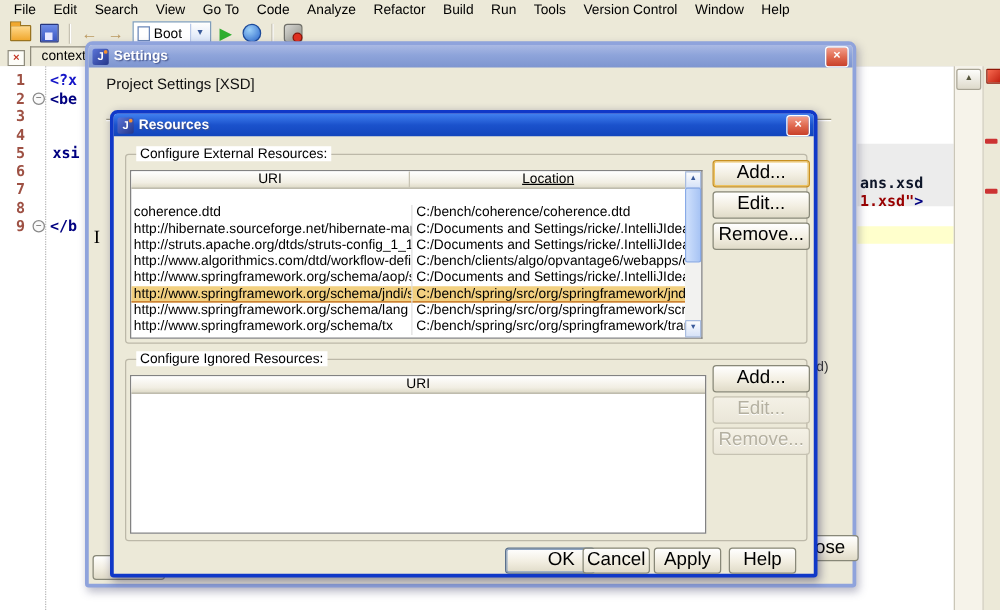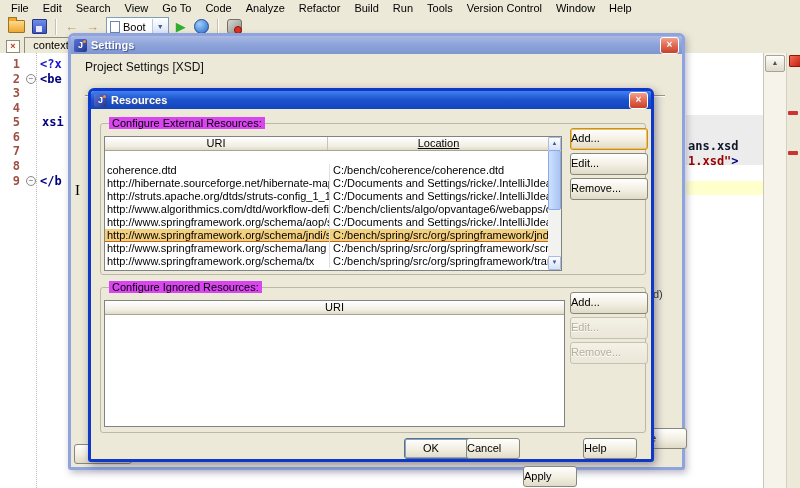--- a/index.html
+++ b/index.html
@@ -58,29 +58,29 @@
   #settings-dialog{left:68px;top:33px;width:611px;height:431px;border:3px solid #8fa3dc;box-shadow:2px 3px 7px rgba(60,60,100,.35);}
   #settings-dialog .xp-title{background:linear-gradient(180deg,#aab9e4,#8ea4da 45%,#7e95d0);}
   #resources-dialog{left:88px;top:88px;width:560px;height:368px;border:3px solid #1038c8;box-shadow:2px 3px 8px rgba(30,30,80,.45);}
   #resources-dialog .xp-title{background:linear-gradient(180deg,#4080f0,#1b52cc 50%,#1245bc);}
   
   #ps-header{left:14px;top:24px;font-size:12px;color:#111;}
   #ps-sep{left:14px;top:59px;width:580px;height:1px;background:#9c9884;box-shadow:0 1px 0 #fff;}
   #frag-i{left:4px;top:146px;font-family:"Liberation Serif",serif;font-size:15px;}
   #frag-d{left:582px;top:252px;color:#333;}
   
-  .btn{position:absolute;font-size:11px;text-align:left;line-height:18px;color:#000;
+  .btn{position:absolute;font-size:15px;text-align:center;line-height:18px;color:#000;
        background:linear-gradient(180deg,#ffffff,#f2eee1 55%,#e0dbc8);
        border:1px solid #888878;border-radius:3px;}
   .btn.focus{border-color:#c89020;box-shadow:inset 0 0 0 1px #edc25e;}
   .btn.default{border-color:#5a708c;box-shadow:inset 0 0 0 1px #8ca2c0;padding-left:18px;}
   .btn.disabled{color:#b4b0a0;border-color:#c6c2b2;background:linear-gradient(180deg,#f4f1e6,#eae6d8);text-shadow:0 1px 0 #fff;}
   
   .grp{position:absolute;border:1px solid #bcb8a8;border-radius:3px;}
-  .grp-label{position:absolute;top:-7px;left:8px;background:#d946ef;padding:0 3px;text-align:right;}
+  .grp-label{position:absolute;top:-7px;left:8px;background:#ffffff;padding:0 3px;text-align:right;}
   .tbl{position:absolute;background:#fff;border:1px solid #828282;overflow:hidden;}
   .thead{display:flex;height:13px;background:linear-gradient(180deg,#ffffff,#f1eee3 70%,#dfdbc8);border-bottom:1px solid #aaa692;}
   .th{text-align:center;line-height:13px;border-right:1px solid #c8c4b4;overflow:hidden;white-space:nowrap;}
   .trow{display:flex;height:13px;line-height:13px;white-space:nowrap;}
   .trow .c1{width:222px;padding-left:2px;border-right:1px solid #e0e0e0;overflow:hidden;flex:0 0 auto;}
   .trow .c2{flex:1;padding-left:3px;overflow:hidden;}
   .trow.sel{background:#f2d080;box-shadow:inset 0 -1px 0 #c06818;}
   
   .vscroll{position:absolute;width:13px;background:#f2f2f0;border:1px solid #828282;border-left:none;}
   .sc-btn{position:absolute;left:0;width:11px;height:12px;background:linear-gradient(180deg,#fdfdfd,#d6e2f8);border:1px solid #a8bce0;border-radius:1px;font-size:6px;color:#3a5a9a;text-align:center;line-height:11px;}
@@ -235,15 +235,15 @@
     <div class="thead">
       <div class="th" style="flex:1;border-right:none;">URI</div>
     </div>
   </div>
   <div class="btn" style="left:479px;top:201px;width:76px;height:20px;">Add...</div>
   <div class="btn disabled" style="left:479px;top:226px;width:76px;height:20px;">Edit...</div>
   <div class="btn disabled" style="left:479px;top:251px;width:76px;height:20px;">Remove...</div>
 
   <div class="btn default" style="left:313px;top:347px;width:52px;height:19px;">OK</div>
   <div class="btn" style="left:375px;top:347px;width:52px;height:19px;">Cancel</div>
-  <div class="btn" style="left:432px;top:347px;width:52px;height:19px;margin-top:28px;">Apply</div>
+  <div class="btn" style="left:432px;top:347px;width:52px;height:19px;">Apply</div>
   <div class="btn" style="left:492px;top:347px;width:52px;height:19px;">Help</div>
 </div>
 
 </body></html>

